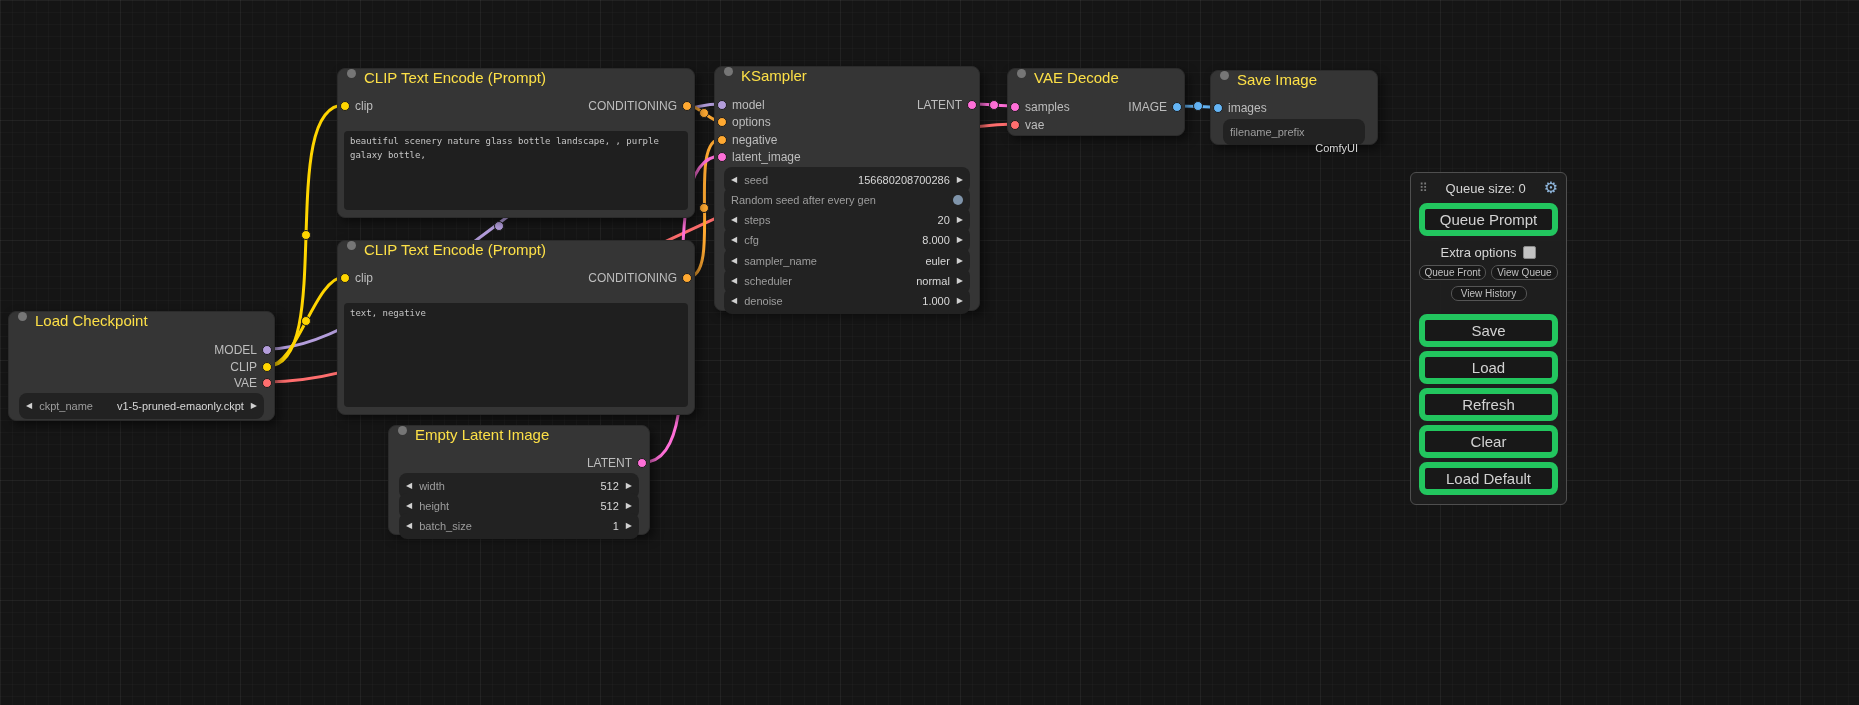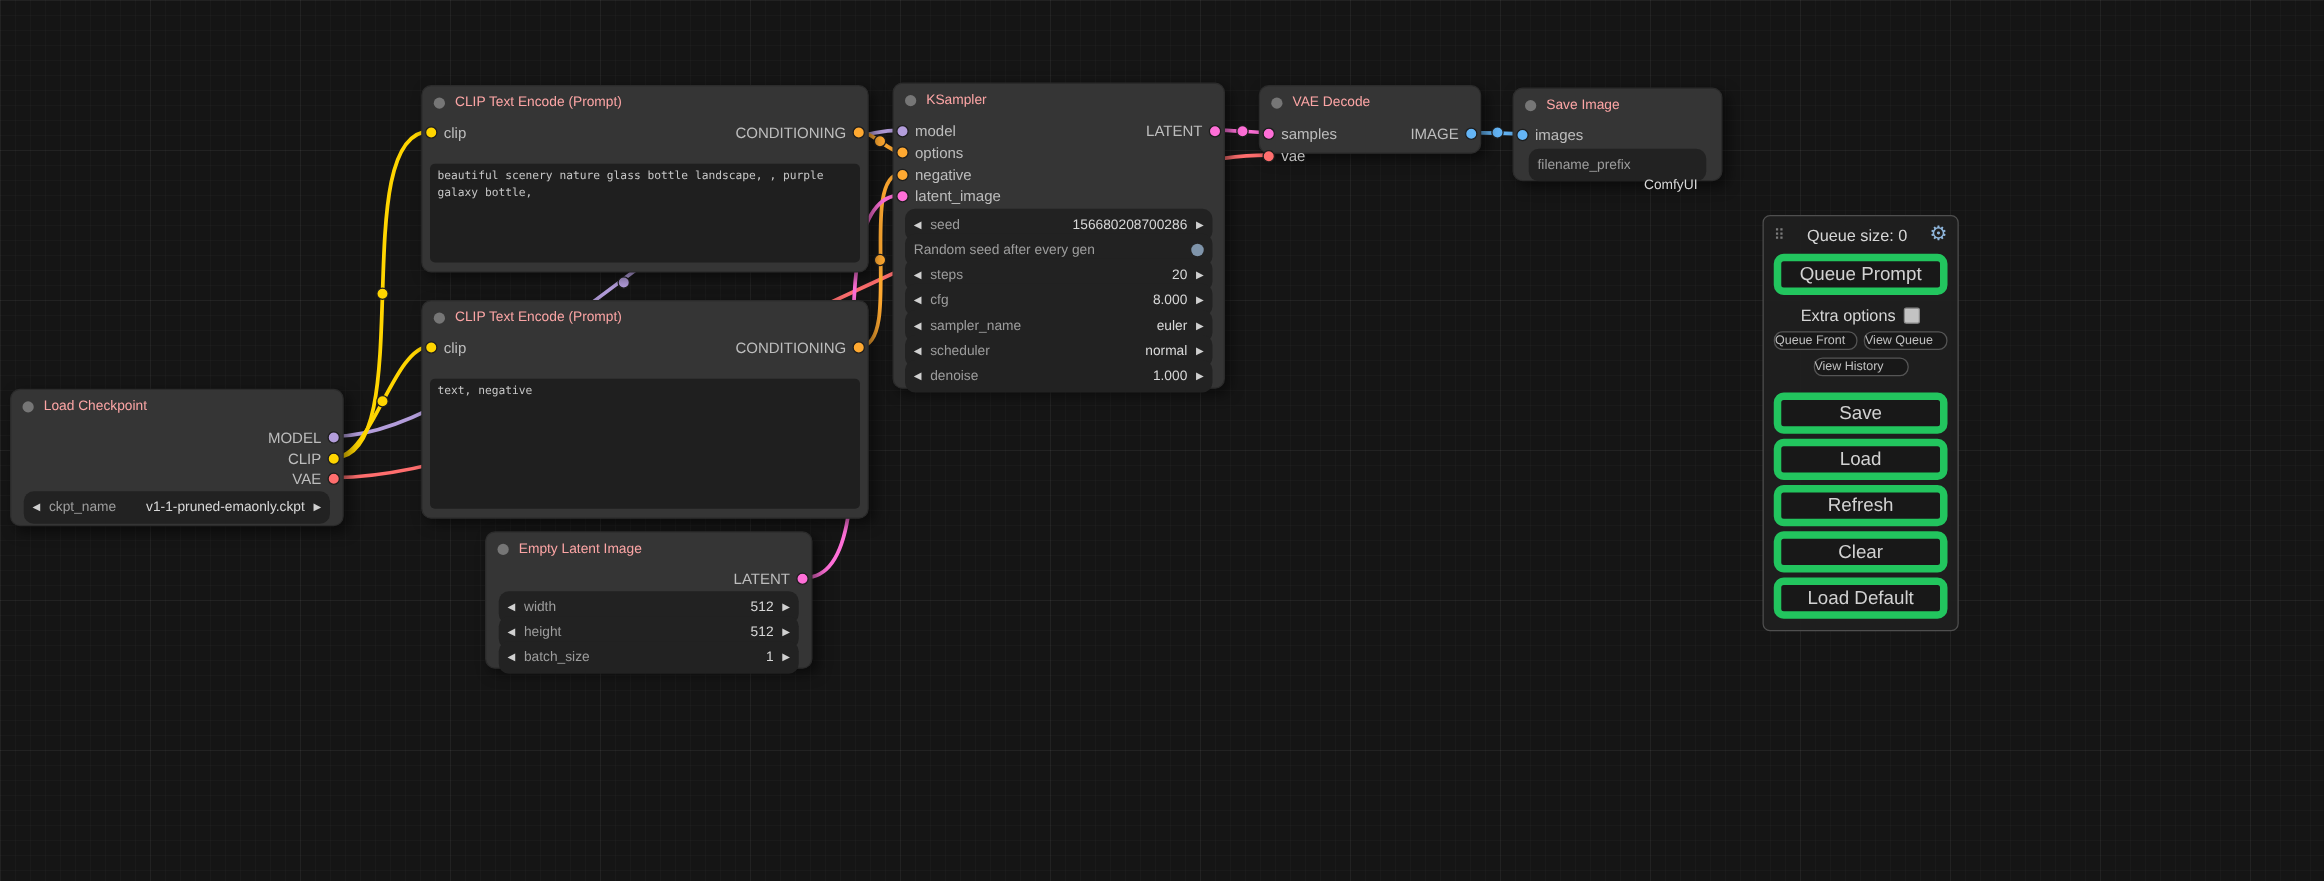--- a/index.html
+++ b/index.html
@@ -8,21 +8,21 @@
     background-color:#151515;
     background-image:
       linear-gradient(rgba(255,255,255,0.035) 1px, transparent 1px),
       linear-gradient(90deg, rgba(255,255,255,0.035) 1px, transparent 1px),
       linear-gradient(rgba(255,255,255,0.018) 1px, transparent 1px),
       linear-gradient(90deg, rgba(255,255,255,0.018) 1px, transparent 1px);
     background-size:120px 120px,120px 120px,12px 12px,12px 12px;}
   #wires{position:absolute;left:0;top:0;z-index:1;}
   .node{position:absolute;background:#353535;border:1px solid #2b2b2b;border-radius:8px;
     box-shadow:4px 4px 10px rgba(0,0,0,.5);z-index:2;box-sizing:border-box;}
-  .ntitle{display:flex;align-items:center;height:26px;padding-left:9px;color:#fca5a5;font-size:11px;}
+  .ntitle{display:flex;height:26px;padding-left:9px;color:#fde047;font-size:15px;}
   .tdot{width:9px;height:9px;border-radius:50%;background:#767676;margin-right:8px;flex:none;}
   .dot{position:absolute;width:8px;height:8px;border-radius:50%;border:1px solid #1d1d1d;}
   .dot.in{left:2px;}
   .dot.out{right:2px;}
   .ilabel{position:absolute;left:17px;font-size:12px;color:#bdbdbd;line-height:14px;white-space:nowrap;}
   .olabel{position:absolute;right:17px;font-size:12px;color:#bdbdbd;line-height:14px;text-align:right;white-space:nowrap;}
   .widget{position:absolute;height:15px;background:#222;border-radius:8px;display:flex;align-items:center;
     padding:13px 7px;box-sizing:border-box;font-size:11px;}
   .widget .arrow{font-size:8px;color:#d0d0d0;line-height:1;}
   .widget .wlabel{margin-left:7px;color:#9d9d9d;white-space:nowrap;}
@@ -43,21 +43,21 @@
   .gear{font-size:16px;color:#8fb6dc;flex:none;cursor:pointer;line-height:1;}
   .mbtn{display:block;width:100%;box-sizing:border-box;margin:4px 0 0;background:#181818;
     border:6px solid #22c55e;border-radius:8px;color:#d2d2d2;font-size:15px;padding:2px 0;
     font-family:inherit;cursor:pointer;text-align:center;}
   .mbtn.primary{margin-top:7px;}
   .mbtn.gap-top{margin-top:13px;}
   .extra-row{display:flex;align-items:center;justify-content:center;gap:7px;margin-top:9px;font-size:13px;text-align:right;}
   .checkbox{width:13px;height:13px;background:#c3c3c3;border:1px solid #8a8a8a;border-radius:2px;box-sizing:border-box;cursor:pointer;}
   .small-row{display:flex;gap:5px;margin-top:5px;}
   .mbtn-small{flex:1;background:#181818;border:1px solid #555;border-radius:7px;color:#c0c0c0;
-    font-size:10px;padding:1px 0;font-family:inherit;cursor:pointer;text-align:left;}
+    font-size:10px;padding:1px 0;font-family:inherit;cursor:pointer;text-align:center;}
   .history-row{text-align:center;margin-top:3px;}
   .mbtn-small.history{display:inline-block;flex:none;width:76px;}
 </style>
 </head>
 <body>
 
 <div id="stage">
 
   <svg id="wires" width="1859" height="705">
     <g fill="none" stroke-width="3">
@@ -90,21 +90,21 @@
     </div>
     <span class="olabel" style="top:31px">MODEL</span>
     <span class="dot out" style="top: 33px; background-color: rgb(179, 157, 219);"></span>
     <span class="olabel" style="top:48px">CLIP</span>
     <span class="dot out" style="top: 50px; background-color: rgb(255, 213, 0);"></span>
     <span class="olabel" style="top:64px">VAE</span>
     <span class="dot out" style="top: 66px; background-color: rgb(255, 110, 110);"></span>
     <div class="widget" style="left:10px;right:10px;top:81px">
       <span class="arrow">◀</span>
       <span class="wlabel">ckpt_name</span>
-      <span class="wvalue">v1-1-pruned-emaonly.ckpt</span>
+      <span class="wvalue">v1-5-pruned-emaonly.ckpt</span>
       <span class="arrow">▶</span>
     </div>
   </div>
 
   <div class="node" style="left:337px;top:68px;width:358px;height:150px">
     <div class="ntitle">
       <span class="tdot"></span>
       <span>CLIP Text Encode (Prompt)</span>
     </div>
     <span class="dot in" style="top: 32px; background-color: rgb(255, 213, 0);"></span>
@@ -205,21 +205,21 @@
       <span class="arrow">▶</span>
     </div>
     <div class="widget" style="left:9px;right:9px;top:221px">
       <span class="arrow">◀</span>
       <span class="wlabel">denoise</span>
       <span class="wvalue">1.000</span>
       <span class="arrow">▶</span>
     </div>
   </div>
 
-  <div class="node" style="left:1007px;top:68px;width:178px;height:55px">
+  <div class="node" style="left:1007px;top:68px;width:178px;height:68px">
     <div class="ntitle">
       <span class="tdot"></span>
       <span>VAE Decode</span>
     </div>
     <span class="dot in" style="top: 33px; background-color: rgb(255, 111, 216);"></span>
     <span class="ilabel" style="top:31px">samples</span>
     <span class="dot in" style="top: 51px; background-color: rgb(255, 110, 110);"></span>
     <span class="ilabel" style="top:49px">vae</span>
     <span class="olabel" style="top:31px">IMAGE</span>
     <span class="dot out" style="top: 33px; background-color: rgb(100, 181, 246);"></span>

